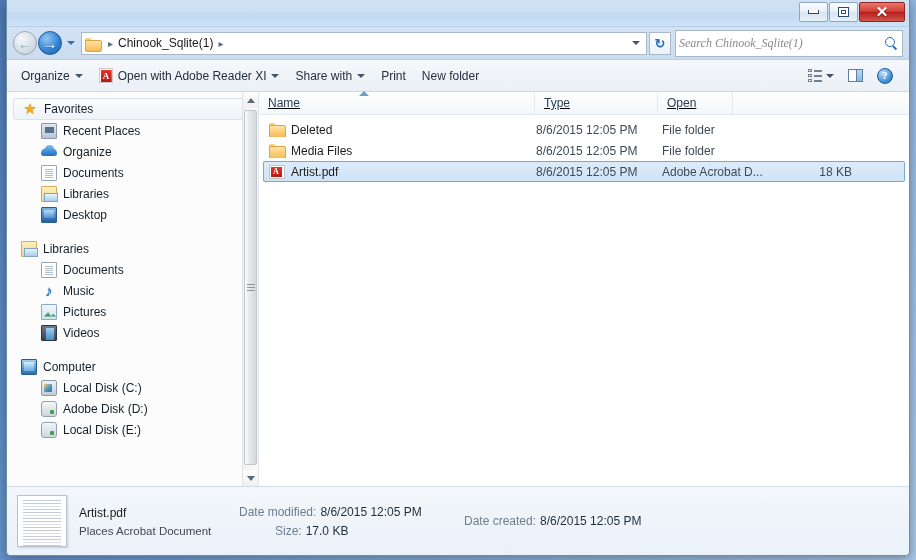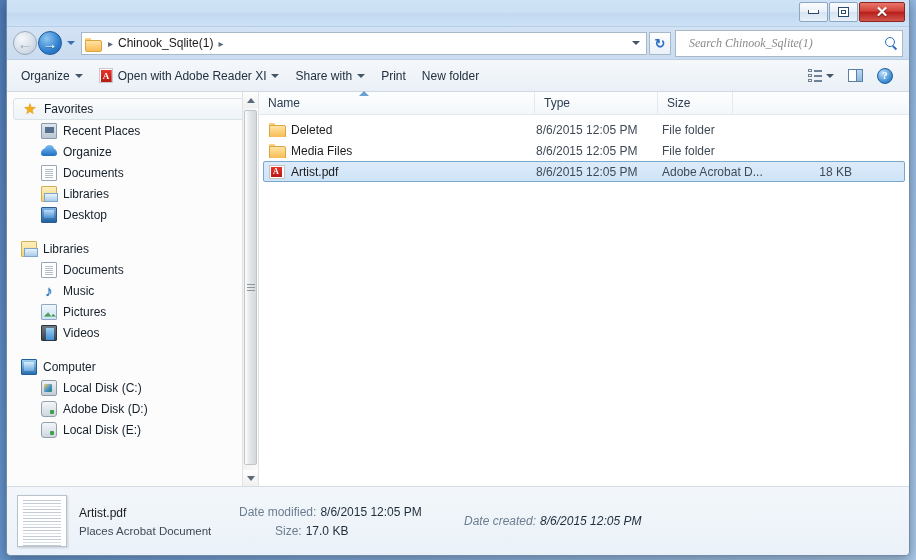--- a/index.html
+++ b/index.html
@@ -108,21 +108,21 @@
   .crumb-drop { width:16px; display:flex; align-items:center; justify-content:center; cursor:default;}
   .refresh-btn {
     width: 22px; height: 23px; margin-left: 2px;
     border: 1px solid #a7b8c9; background: linear-gradient(180deg,#fdfefe,#eaf1f8);
     display:flex; align-items:center; justify-content:center; cursor:default; flex:0 0 auto;
   }
   .refresh-glyph { color:#2a6fc0; font-size:13px; font-weight:bold; line-height:1; }
   #searchbox {
     width: 228px; height: 27px; margin-left: 4px;
     background: #fff; border: 1px solid #a7b8c9;
-    display: flex; align-items: center; padding: 0 4px 0 13px; flex:0 0 auto;
+    display: flex; align-items: center; padding: 0 4px 0 3px; flex:0 0 auto;
   }
   #searchbox .ph {
     flex:1; font-size:12px; color:#8a8a8a; font-style: italic;
     font-family:"Liberation Serif", serif; white-space:nowrap; overflow:hidden;
   }
   .mag { width:13px;height:13px;position:relative; }
   .mag::before{content:'';position:absolute;left:0;top:0;width:8px;height:8px;border:1.6px solid #2a6fc0;border-radius:50%;}
   .mag::after{content:'';position:absolute;left:8px;top:8px;width:5px;height:1.6px;background:#2a6fc0;transform:rotate(45deg);transform-origin:left center;}
 
   
@@ -254,20 +254,21 @@
   .grip { width:8px; }
   .grip i { display:block; height:1px; background:#8e969e; margin:2px 0; }
 
   
   #listpane { flex: 1 1 auto; position: relative; background:#fff; }
   #colheader {
     height: 23px; display: flex; align-items: stretch;
     background: linear-gradient(180deg,#fdfefe 0%,#f3f7fb 100%);
     border-bottom: 1px solid #e4e9ee;
     position: relative;
+    text-decoration: underline;
   }
   .col {
     display: flex; align-items: center; font-size: 12px; color: #2b3d50;
     padding-left: 9px; border-right: 1px solid #e4e9ee; cursor: default;
     position: relative;
   }
   .col.c-name { width: 276px; flex:0 0 276px; }
   .col.c-date { width: 126px; flex:0 0 126px; }
   .col.c-type { width: 123px; flex:0 0 123px; }
   .col.c-size { width: 75px; flex:0 0 75px; }
@@ -317,21 +318,21 @@
   .thumb .lines i { display:block; height:1px; background:#c3ccd6; margin-bottom:2px; }
   .thumb .lines i:nth-child(3n) { background:#d9e0e8; }
   .dcol { display:flex; flex-direction:column; gap:5px; }
   .dline { display:flex; align-items:center; font-size:12px; }
   .dname { color:#1b1b1b; font-size:12px; }
   .dtype { color:#3f4a56; font-size:11.5px; }
   .dlabel { color:#6b7d90; }
   .dval { color:#1f2d3b; margin-left:4px; }
   .dcol1 { width: 160px; flex:0 0 160px; }
   .dcol2 { width: 225px; flex:0 0 225px; }
-  .dcol3 { flex: 0 0 auto; font-style: italic; }
+  .dcol3 { flex: 0 0 auto; }
 </style>
 </head>
 <body>
 
 <div id="window">
 
   <div id="titlebar">
     <div class="wincontrols">
       <div class="wbtn">
         <span class="glyph min-g"></span>
@@ -509,21 +510,21 @@
     <div id="listpane">
       <div id="colheader">
         <div class="col c-name">
           <span class="sortmark"></span>
           <span>Name</span>
         </div>
         <div class="col c-type">
           <span>Type</span>
         </div>
         <div class="col c-size">
-          <span>Size</span>
+          <span>Open</span>
         </div>
         <div class="col c-rest"></div>
       </div>
       <div id="rows">
           <div class="frow">
             <div class="cell name">
               <span class="rowico folder"></span>
               <span>Deleted</span>
             </div>
             <div class="cell date">8/6/2015 12:05 PM</div>

